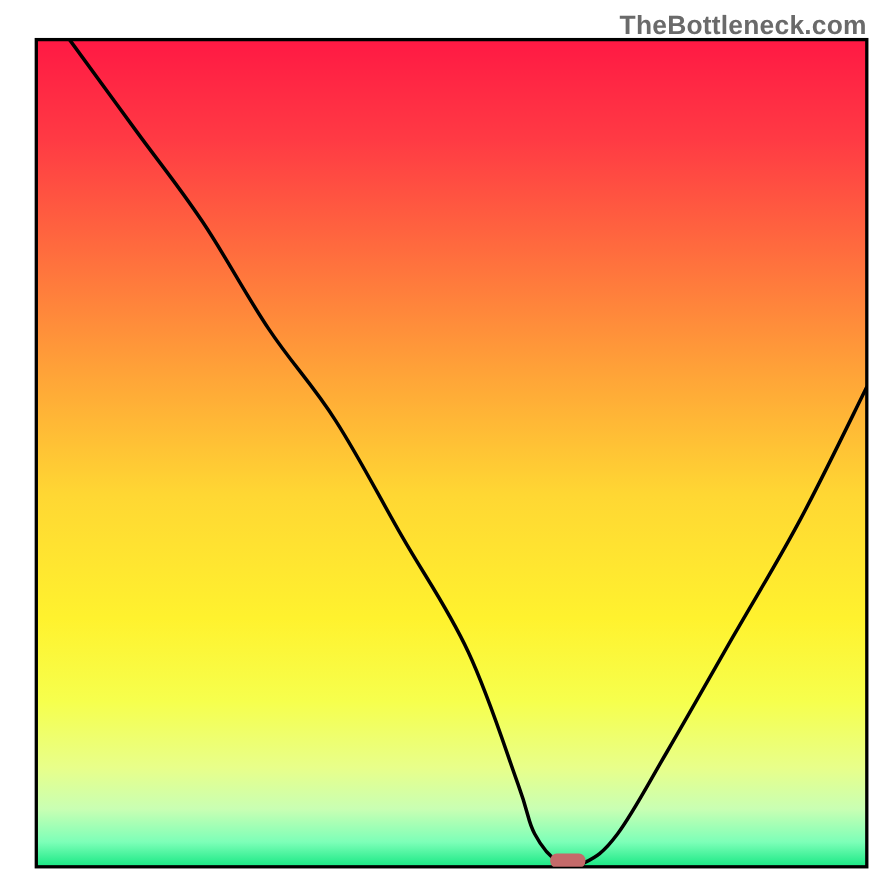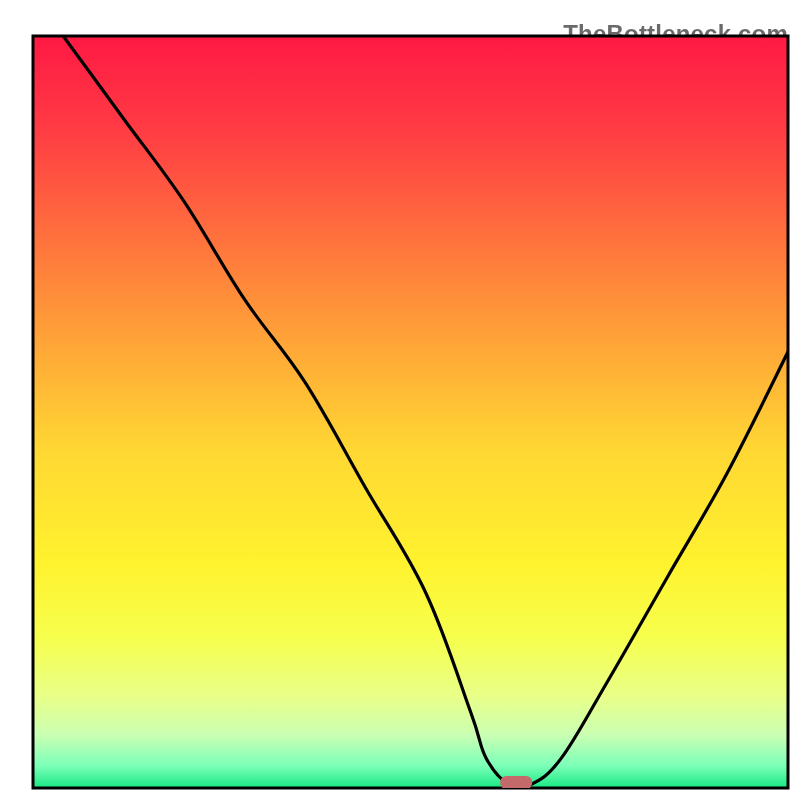--- a/index.html
+++ b/index.html
@@ -11,21 +11,21 @@
     font-family: Arial, Helvetica, sans-serif;
     overflow: hidden;
   }
   .stage {
     position: relative;
     width: 800px;
     height: 800px;
   }
   .watermark {
     position: absolute;
-    top: 20px;
+    top: 10px;
     right: 12px;
     font-size: 24px;
     font-weight: 600;
     color: #6a6a6a;
     letter-spacing: 0.2px;
     user-select: none;
   }
   svg.plot {
     position: absolute;
     left: 0;

